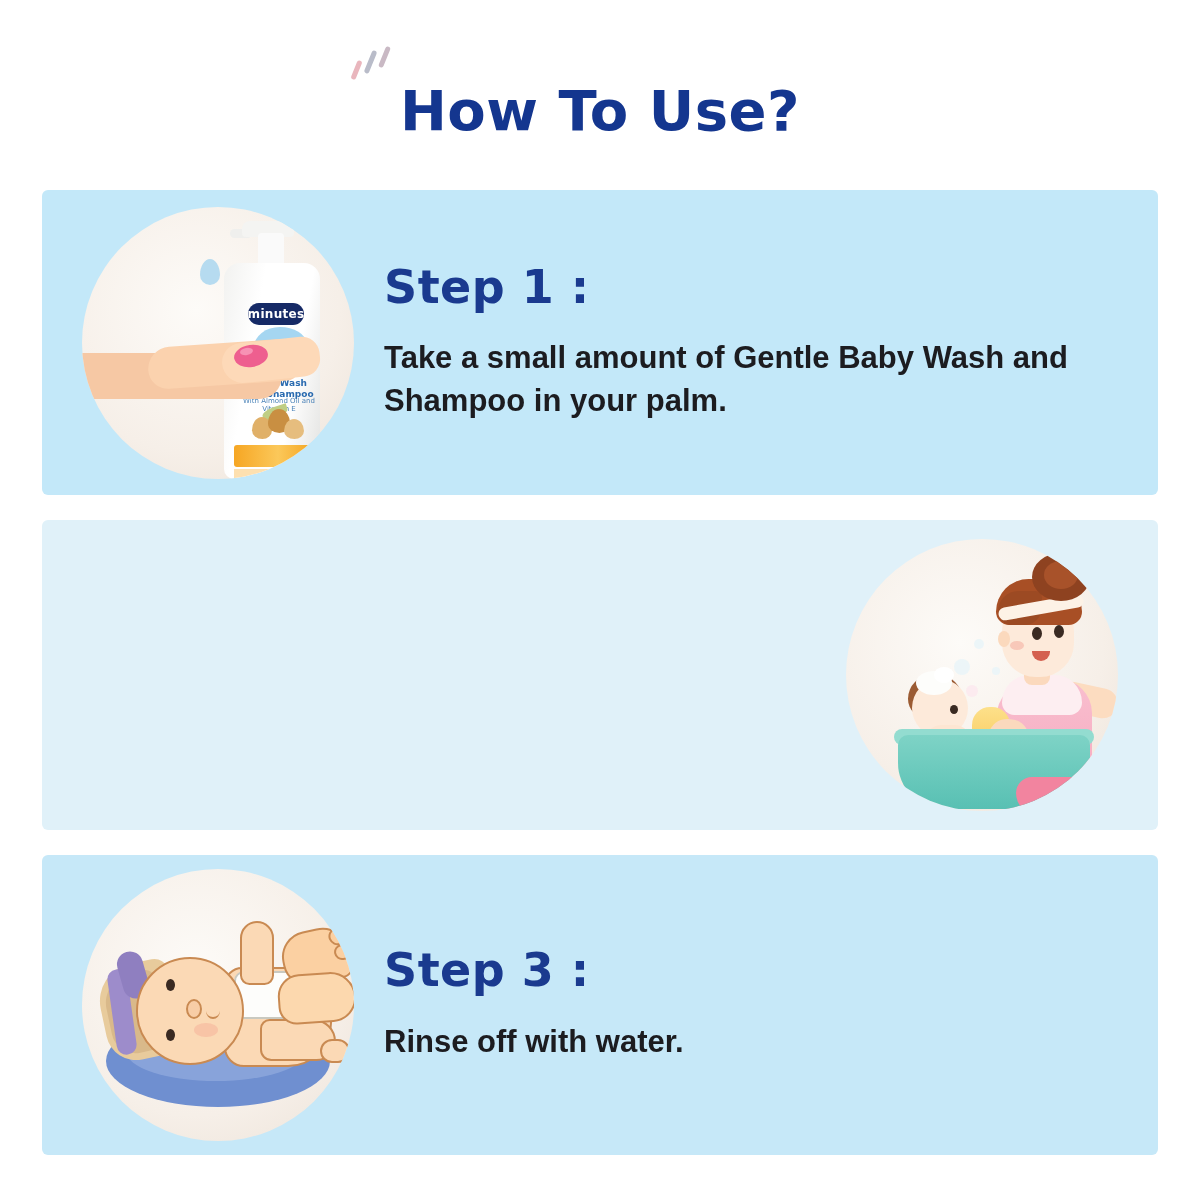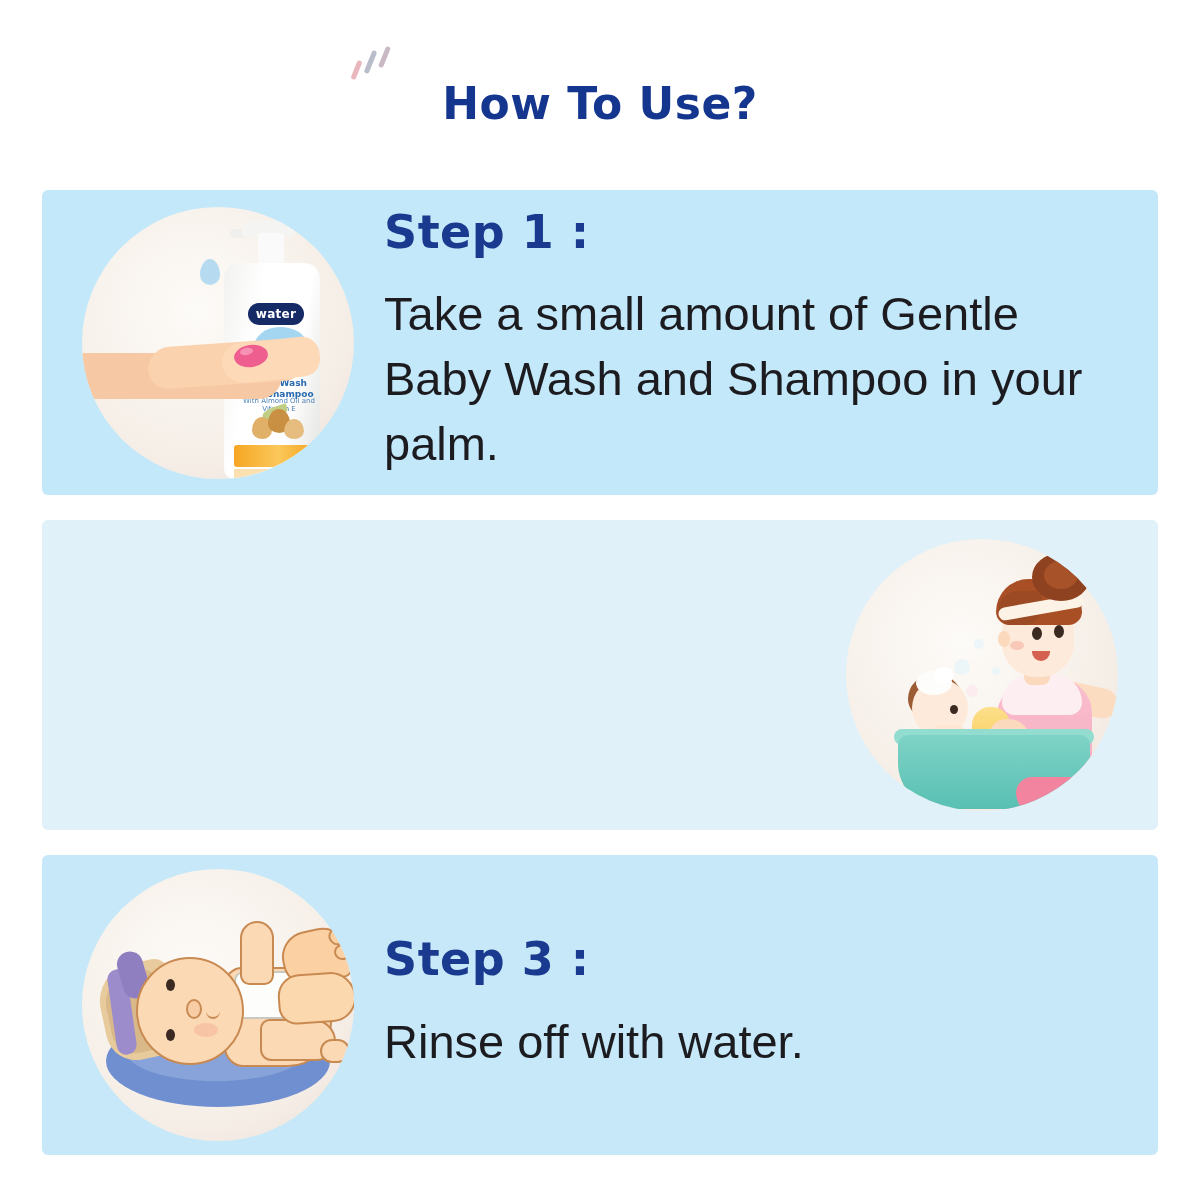--- a/index.html
+++ b/index.html
@@ -22,21 +22,21 @@
     top: 0;
     width: 1200px;
     height: 180px;
   }
   .title {
     position: absolute;
     left: 0;
     top: 78px;
     width: 1200px;
     text-align: center;
-    font-size: 44px;
+    font-size: 56px;
     font-weight: 700;
     letter-spacing: 0.5px;
     color: #14368f;
     font-family: "DejaVu Sans", sans-serif;
   }
   .sparkles {
     position: absolute;
     left: 352px;
     top: 44px;
     width: 60px;
@@ -100,22 +100,22 @@
     font-family: "DejaVu Sans", sans-serif;
     font-size: 46px;
     font-weight: 700;
     color: #1a3a8f;
     line-height: 1.05;
     margin-bottom: 26px;
     letter-spacing: 0.5px;
   }
   .step-body {
     font-family: "Liberation Sans", sans-serif;
-    font-size: 47px;
-    font-weight: 400;
+    font-size: 31px;
+    font-weight: 700;
     color: #1c1c20;
     line-height: 1.38;
     max-width: 720px;
   }
   .p2 .step-body { max-width: 690px; }
 
   
   .i1-arm {
     position: absolute;
     left: -6px; top: 146px;
@@ -646,21 +646,21 @@
   <div class="panel-inner">
 
     <div class="illus">
       <div class="i1-droplet"></div>
       <div class="i1-spout"></div>
       <div class="i1-pump"></div>
       <div class="i1-neck"></div>
       <div class="i1-bottle"></div>
       <div class="i1-blue-blob"></div>
       <div class="i1-logo">
-        <span>water</span>
+        <span>minutes</span>
       </div>
       <div class="i1-lbl l1">
         <span>Gentle</span><br>
         <span>Body Wash</span><br>
         <span>and Shampoo</span>
       </div>
       <div class="i1-lbl l2">With Almond Oil and Vitamin E</div>
       <div class="i1-nuts">
         <div class="i1-leaf"></div>
         <div class="i1-nut n1"></div>

